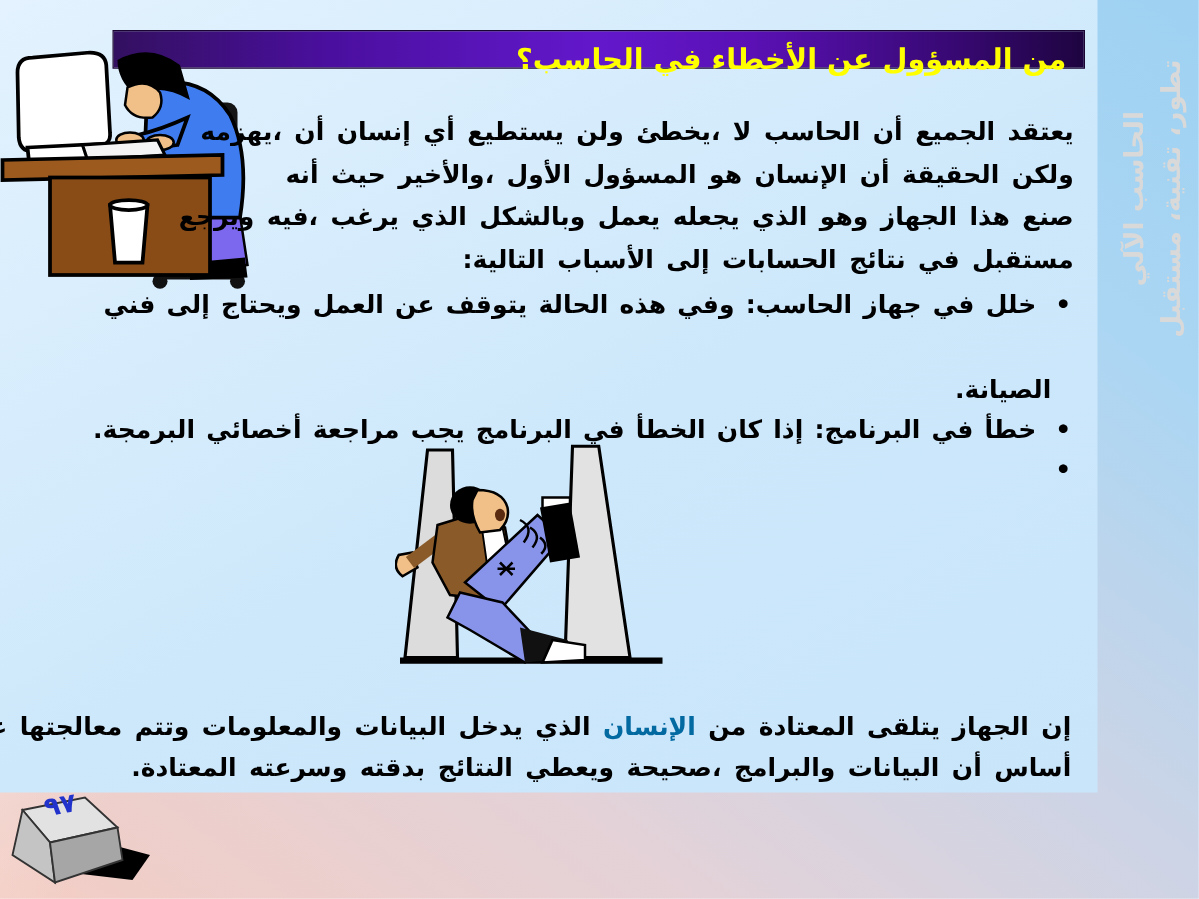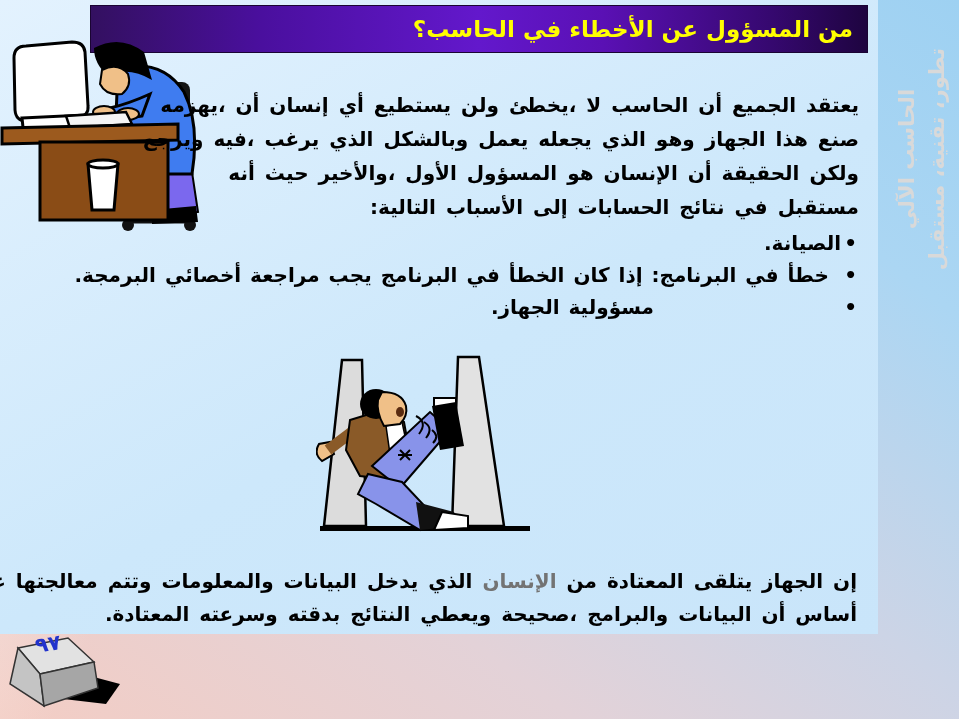--- a/index.html
+++ b/index.html
@@ -8,21 +8,21 @@
     font-family:"DejaVu Sans", sans-serif;
     background:
       linear-gradient(115deg, rgba(255,246,242,.85) 0%, rgba(255,255,255,0) 30%),
       linear-gradient(to top right, #f3cdc4 0%, #e3d2d8 30%, #ccd4e6 52%, #abd6f3 78%, #9ed1f2 100%);
   }
   .panel{
     position:absolute;left:0;top:0;width:878px;height:634px;
     background:linear-gradient(150deg,#e3f2fe 0%, #cde8fb 55%, #c9e5fa 100%);
   }
   .titlebar{
-    position:absolute;left:90px;top:5px;width:778px;height:48px;
+    position:absolute;left:90px;top:24px;width:778px;height:31px;
     background:linear-gradient(90deg,#331060 0%, #4a0f9e 22%, #6318cc 50%, #5a10b4 66%, #35086e 88%, #1e0440 100%);
     border:1px solid #1a0433;box-sizing:border-box;
   }
   .titlebar .t{
     direction:rtl;text-align:right;padding-right:14px;line-height:46px;
     color:#ffff00;font-weight:bold;font-size:23px;white-space:nowrap;
   }
   .rtl{direction:rtl;}
   .para1{
     position:absolute;top:88px;right:100px;width:712px;
@@ -31,29 +31,29 @@
   }
   .para1 .ln{white-space:nowrap;}
   .bullets{
     position:absolute;top:227px;right:100px;width:762px;
     font-size:20px;font-weight:bold;color:#000;text-align:right;
     line-height:32px;word-spacing:2px;
   }
   .b-line{position:relative;white-space:nowrap;}
   .b-first{padding-right:30px;}
   .dot{position:absolute;right:2px;top:0;}
-  .cont-a{padding-right:18px;}
+  .cont-a{padding-right:18px;margin-top:36px;}
   .cont-b{padding-right:205px;}
   .closing{
     position:absolute;top:565px;right:102px;width:815px;
     font-size:20px;font-weight:bold;color:#000;text-align:right;
     line-height:33px;word-spacing:3px;
   }
   .closing .ln{white-space:nowrap;}
-  .hl{color:#737373;text-align:center;}
+  .hl{color:#0369a1;text-align:center;}
   .side-text{
     position:absolute;left:810px;top:128px;width:226px;height:62px;
     transform:rotate(-90deg);
     direction:rtl;text-align:center;color:#d9d9d9;
     font-weight:bold;font-size:21px;line-height:30px;white-space:nowrap;
   }
   .clip{position:absolute;}
   .pagenum{
     position:absolute;left:28px;top:632px;width:40px;
     color:#2233cc;font-weight:bold;font-size:21px;text-align:center;
@@ -96,38 +96,38 @@
 
   <polygon points="2,106 178,102 178,118 2,122" fill="#9c5a1e" stroke="#000" stroke-width="3"></polygon>
   <rect x="40" y="120" width="128" height="78" fill="#8a4c16" stroke="#000" stroke-width="3"></rect>
 
   <path d="M88 142 L118 142 L114 188 L92 188 Z" fill="#fff" stroke="#000" stroke-width="3"></path>
   <ellipse cx="103" cy="142" rx="15" ry="4" fill="#fff" stroke="#000" stroke-width="3"></ellipse>
 </svg>
 
 <div class="para1 rtl">
   <div class="ln">يعتقد الجميع أن الحاسب لا ،يخطئ ولن يستطيع أي إنسان أن ،يهزمه</div>
+  <div class="ln">ولكن الحقيقة أن الإنسان هو المسؤول الأول ،والأخير حيث أنه</div>
   <div class="ln">صنع هذا الجهاز وهو الذي يجعله يعمل وبالشكل الذي يرغب ،فيه ويرجع</div>
-  <div class="ln">ولكن الحقيقة أن الإنسان هو المسؤول الأول ،والأخير حيث أنه</div>
   <div class="ln">مستقبل في نتائج الحسابات إلى الأسباب التالية:</div>
 </div>
 
 <div class="bullets rtl">
   <div class="b-line b-first">
     <span class="dot">•</span>
+    <span>خلل في جهاز الحاسب: وفي هذه الحالة يتوقف عن العمل ويحتاج إلى فني</span>
   </div>
   <div class="b-line cont-a">الصيانة.</div>
   <div class="b-line b-first">
     <span class="dot">•</span>
     <span>خطأ في البرنامج: إذا كان الخطأ في البرنامج يجب مراجعة أخصائي البرمجة.</span>
   </div>
   <div class="b-line b-first">
     <span class="dot">•</span>
   </div>
-  <div class="b-line cont-b">مسؤولية الجهاز.</div>
 </div>
 
 <svg class="clip" style="left:316px;top:354px" width="218" height="184" viewBox="0 0 218 184">
   <rect x="4" y="172" width="210" height="5" fill="#000"></rect>
   <polygon points="26,6 46,6 50,172 8,172" fill="#dcdcdc" stroke="#000" stroke-width="2.5"></polygon>
   <polygon points="142,3 163,3 188,172 136,172" fill="#e2e2e2" stroke="#000" stroke-width="2.5"></polygon>
 
   <path d="M3 90 Q-3 100 6 107 L18 100 L14 88 Z" fill="#f0c088" stroke="#000" stroke-width="2"></path>
 
   <path d="M36 78 L12 96" stroke="#8a5a28" stroke-width="11" fill="none"></path>

